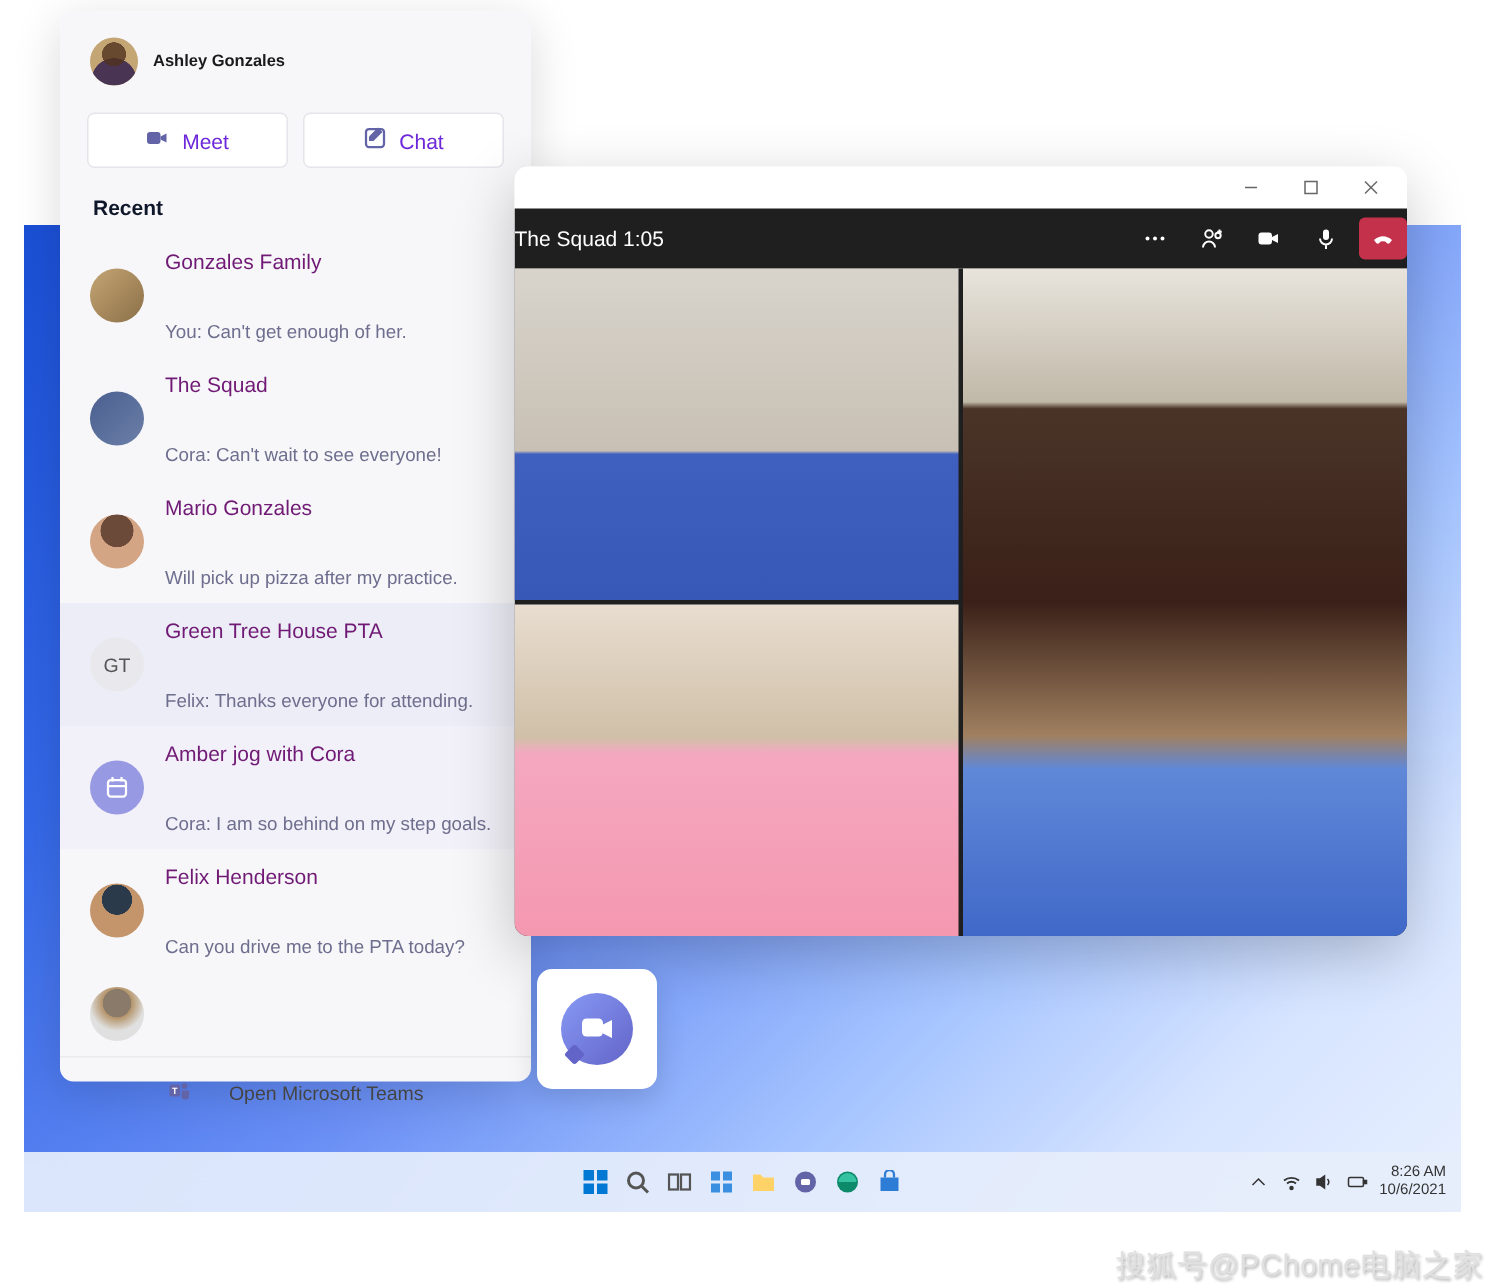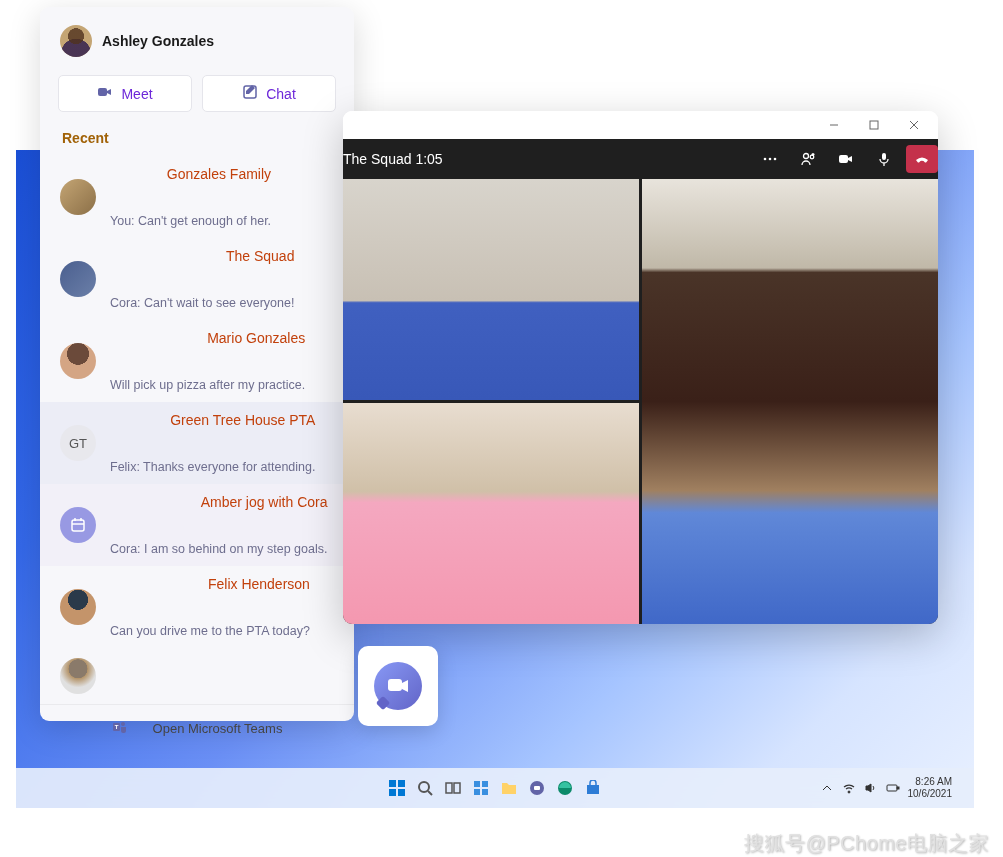--- a/index.html
+++ b/index.html
@@ -10,51 +10,51 @@
   background: linear-gradient(135deg, #1a4fd6 0%, #3468e8 25%, #6a8ff5 50%, #a5c4ff 70%, #d6e4ff 85%, #e8f0ff 100%);
   overflow: hidden;
 }
 .taskbar {
   position: absolute; left: 0; bottom: 0; width: 100%; height: 40px;
   background: rgba(230, 238, 252, 0.92); backdrop-filter: blur(10px);
   display: flex; align-items: center; justify-content: center;
 }
 .taskbar-center { display: flex; gap: 4px; align-items: center; }
 .tb-icon { width: 24px; height: 24px; border-radius: 4px; display: flex; align-items: center; justify-content: center; }
-.taskbar-right { position: absolute; right: 22px; display: flex; gap: 8px; align-items: center; font-size: 10px; color: #333; }
+.taskbar-right { position: absolute; right: 10px; display: flex; gap: 8px; align-items: center; font-size: 10px; color: #333; }
 .taskbar-right span { line-height: 1.2; }
 .time-block { text-align: right; }
 
 .teams-flyout {
   position: absolute; left: 40px; top: 7px; width: 314px; height: 714px;
   background: #f7f7fa; border-radius: 9px; box-shadow: 0 8px 32px rgba(0,0,0,0.15);
   display: flex; flex-direction: column;
 }
 .fly-header { display: flex; align-items: center; gap: 10px; padding: 18px 20px; }
 .avatar { width: 32px; height: 32px; border-radius: 50%; background: #c4a574; position: relative; overflow: hidden; }
 .avatar::after { content: ''; position: absolute; inset: 0; background: radial-gradient(circle at 50% 35%, rgba(80,50,30,0.8) 30%, transparent 31%), radial-gradient(circle at 50% 90%, rgba(60,40,80,0.9) 45%, transparent 46%); }
-.user-name { font-weight: 600; font-size: 14px; color: #1a1a1a; }
+.user-name { font-weight: 600; font-size: 11px; color: #1a1a1a; }
 .fly-buttons { display: flex; gap: 10px; padding: 0 18px 14px; }
 .fly-btn { flex: 1; background: #fff; border: 1px solid #e5e5eb; border-radius: 5px; padding: 8px 0; display: flex; align-items: center; justify-content: center; gap: 8px; cursor: pointer; font-size: 14px; color: #6d28d9; }
 .fly-btn .ico { color: #6264a7; }
-.section-label { padding: 4px 22px 10px; font-weight: 600; font-size: 14px; color: #a16207; }
+.section-label { padding: 4px 22px 10px; font-weight: 600; font-size: 14px; color: #0f172a; }
 .chat-list { flex: 1; display: flex; flex-direction: column; }
 .chat-item { display: flex; gap: 14px; padding: 10px 20px; cursor: pointer; align-items: center; }
 .chat-item:hover, .chat-item.hl { background: #ecedf6; }
 .chat-item.hl2 { background: #f2f0f8; }
 .chat-avatar { width: 36px; height: 36px; border-radius: 50%; flex-shrink: 0; display: flex; align-items: center; justify-content: center; font-size: 13px; font-weight: 500; color: #555; background: #e0e0e0; position: relative; overflow: hidden; }
 .chat-avatar.group { background: linear-gradient(135deg, #c4a574, #8b6f47); }
 .chat-avatar.group2 { background: linear-gradient(135deg, #4a5f8f, #6b7fa8); }
 .chat-avatar.face1 { background: radial-gradient(circle at 50% 30%, #6b4a3a 35%, #d4a584 36%); }
 .chat-avatar.face2 { background: radial-gradient(circle at 50% 30%, #2a3a4a 32%, #c4946a 33%); }
 .chat-avatar.face3 { background: radial-gradient(circle at 50% 30%, #8a7a6a 30%, #b4946a 31%, #e0e0e0 60%); }
 .chat-avatar.gt { background: #e8e8ed; }
 .chat-avatar.cal { background: #9899e3; color: #fff; }
 .chat-text { display: flex; flex-direction: column; gap: 2px; min-width: 0; }
-.chat-title { font-size: 14px; color: #c2410c; text-align: right; }
+.chat-title { font-size: 14px; color: #701a75; }
 .chat-preview { font-size: 12.5px; color: #6e6e8e; white-space: nowrap; overflow: hidden; text-overflow: ellipsis; margin-top: 30px; }
 .fly-footer { padding: 14px; display: flex; justify-content: center; align-items: center; gap: 25px; font-size: 13px; color: #444; cursor: pointer; border-top: 1px solid rgba(0,0,0,0.05); }
 
 .video-window {
   position: absolute; left: 343px; top: 111px; width: 595px; height: 513px;
   background: #fff; border-radius: 9px; box-shadow: 0 12px 40px rgba(0,0,0,0.22);
   display: flex; flex-direction: column; overflow: hidden;
 }
 .win-titlebar { height: 28px; background: #fff; display: flex; justify-content: flex-end; align-items: center; padding: 0 4px; }
 .win-ctrl { width: 40px; height: 28px; display: flex; align-items: center; justify-content: center; cursor: pointer; }

